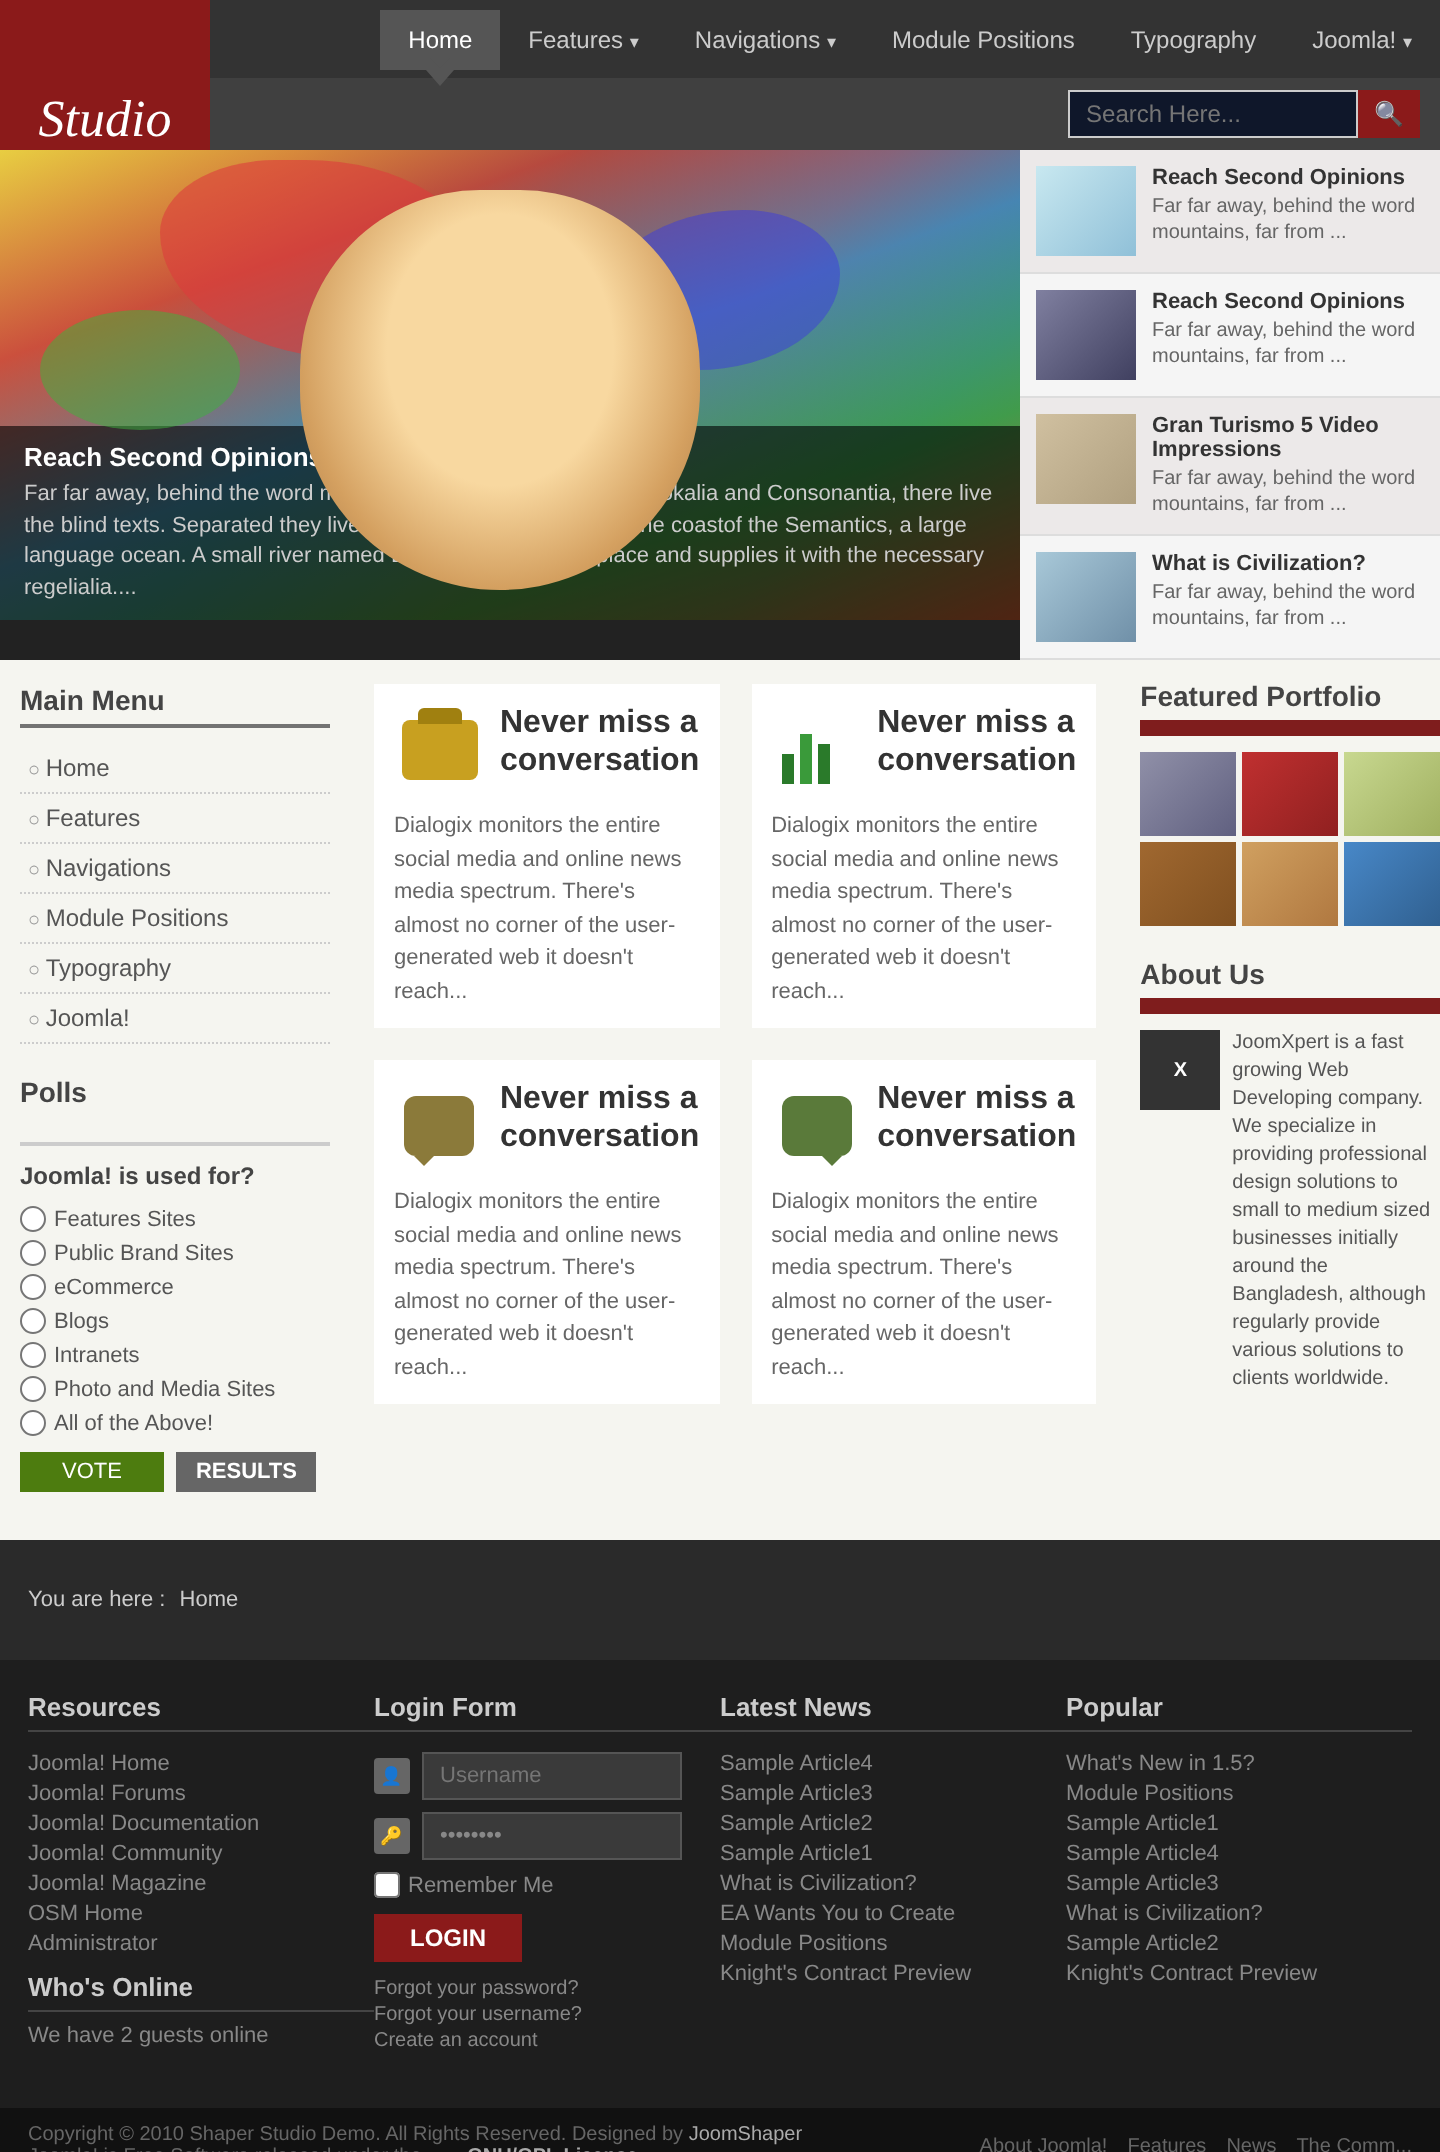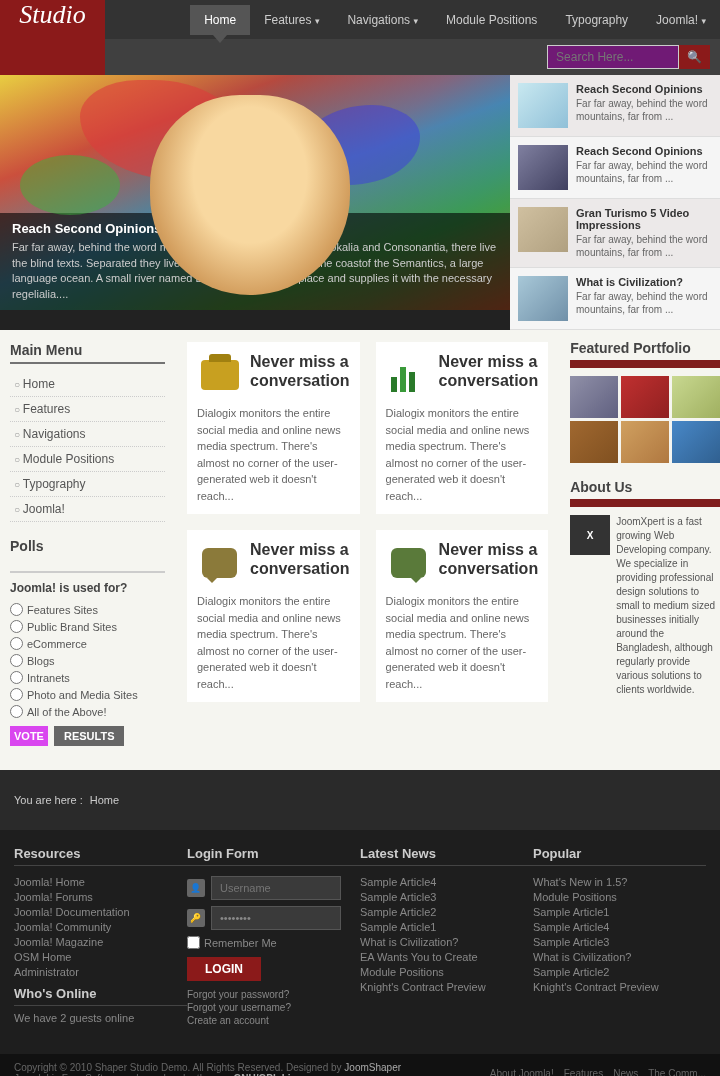--- a/index.html
+++ b/index.html
@@ -1,23 +1,23 @@
 <!DOCTYPE html>
 <html><head>
   <meta charset="utf-8">
   <style>
     * { margin: 0; padding: 0; box-sizing: border-box; }
     body { font-family: Arial, sans-serif; font-size: 12px; background: #222; width: 720px; }
-    .logo { background: #8b1a1a; width: 105px; height: 75px; display: flex; align-items: flex-start; justify-content: center; }
+    .logo { background: #8b1a1a; width: 105px; height: 75px; display: flex; align-items: flex-end; justify-content: center; }
     .logo-text { color: #fff; font-size: 26px; font-family: Georgia, serif; font-style: italic; }
     .nav-item { color: #ccc; padding: 8px 14px; font-size: 12px; cursor: pointer; position: relative; }
     .nav-item.active { background: #555; color: #fff; }
     .nav-item.active::after { content: ''; position: absolute; bottom: -4px; left: 50%; transform: translateX(-50%); border: 5px solid transparent; border-top-color: #555; }
     .nav-dropdown::after { content: ' ▾'; font-size: 9px; }
-    .search-input { background: #701a75; border: 1px solid #ccc; padding: 4px 8px; font-size: 12px; width: 132px; color: #999; }
+    .search-input { background: #0f172a; border: 1px solid #ccc; padding: 4px 8px; font-size: 12px; width: 145px; color: #999; }
     .search-btn { background: #8b1a1a; border: none; color: #fff; padding: 4px 8px; cursor: pointer; font-size: 12px; }
 
     
     .hero { position: relative; display: flex; }
     .hero-img { width: 510px; height: 235px; background: linear-gradient(135deg, #e8c04a 0%, #d4a020 20%, #3a7a3a 40%, #c03030 60%, #2a5a8a 80%, #8a3a8a 100%); overflow: hidden; position: relative; }
     .hero-img-overlay { position: absolute; bottom: 0; left: 0; right: 0; background: rgba(0,0,0,0.6); padding: 8px 12px; }
     .hero-title { color: #fff; font-size: 13px; font-weight: bold; margin-bottom: 4px; }
     .hero-desc { color: #ccc; font-size: 11px; line-height: 1.4; }
 
     .hero-sidebar { width: 210px; background: #f0f0f0; }
@@ -41,21 +41,21 @@
     .sidebar-menu li { border-bottom: 1px dotted #ccc; }
     .sidebar-menu li a { display: block; padding: 5px 4px; color: #555; text-decoration: none; font-size: 12px; }
     .sidebar-menu li a::before { content: '○ '; color: #999; font-size: 10px; }
 
     .polls-section { margin-bottom: 12px; }
     .polls-title { font-size: 14px; font-weight: bold; color: #444; border-bottom: 2px solid #ccc; padding-bottom: 17px; margin-bottom: 8px; }
     .polls-question { font-size: 12px; font-weight: bold; color: #444; margin-bottom: 8px; }
     .poll-option { display: flex; align-items: center; gap: 4px; margin-bottom: 4px; font-size: 11px; color: #555; }
     .poll-option input { accent-color: #8b1a1a; }
     .poll-buttons { display: flex; gap: 6px; margin-top: 8px; }
-    .btn-vote { background: #d946ef; color: #fff; border: none; padding: 4px 4px; font-size: 11px; cursor: pointer; font-weight: bold; }
+    .btn-vote { background: #4d7c0f; color: #fff; border: none; padding: 4px 21px; font-size: 11px; cursor: pointer; font-weight: normal; }
     .btn-results { background: #666; color: #fff; border: none; padding: 4px 10px; font-size: 11px; cursor: pointer; font-weight: bold; }
 
     
     .content-area { flex: 1; padding: 12px; }
     .content-grid { display: grid; grid-template-columns: 1fr 1fr; gap: 16px; }
     .content-card { background: #fff; padding: 10px; }
     .card-header { display: flex; align-items: flex-start; gap: 8px; margin-bottom: 8px; }
     .card-icon { width: 45px; height: 45px; flex-shrink: 0; display: flex; align-items: center; justify-content: center; }
     .icon-briefcase { width: 38px; height: 30px; background: #c8a020; border-radius: 4px; position: relative; }
     .icon-briefcase::before { content: ''; position: absolute; top: -6px; left: 8px; width: 22px; height: 8px; background: #a08010; border-radius: 3px 3px 0 0; }

